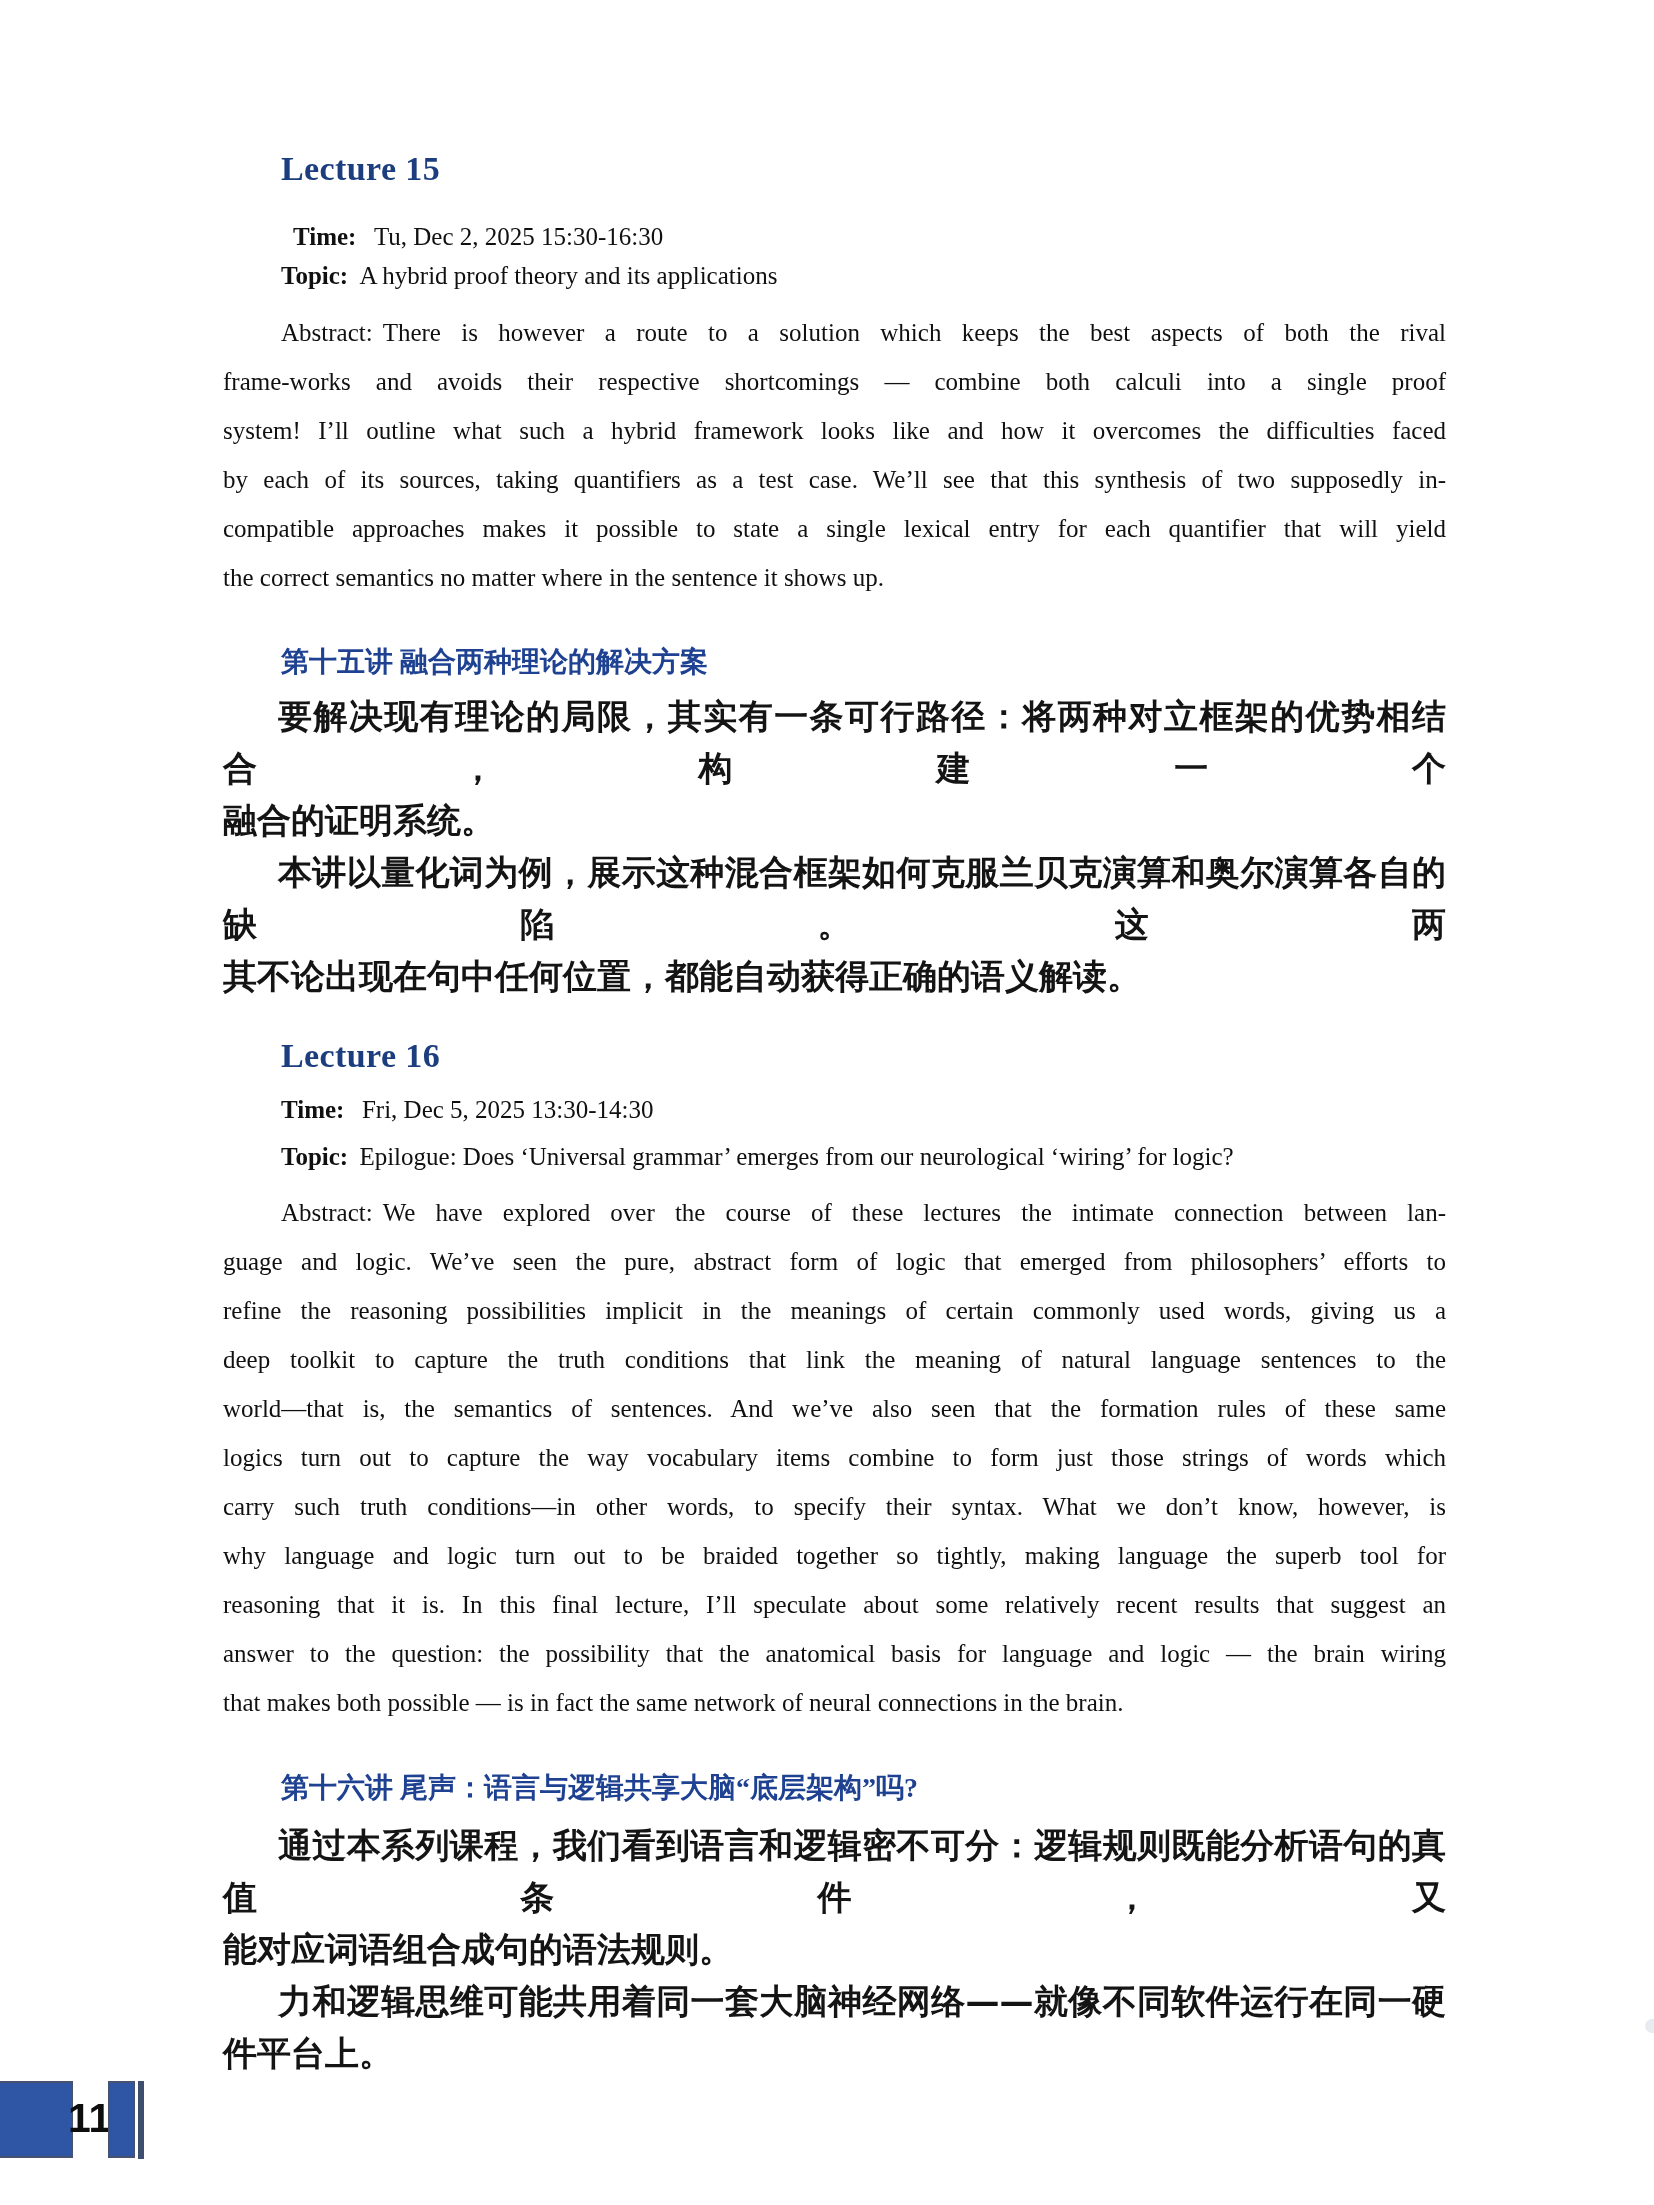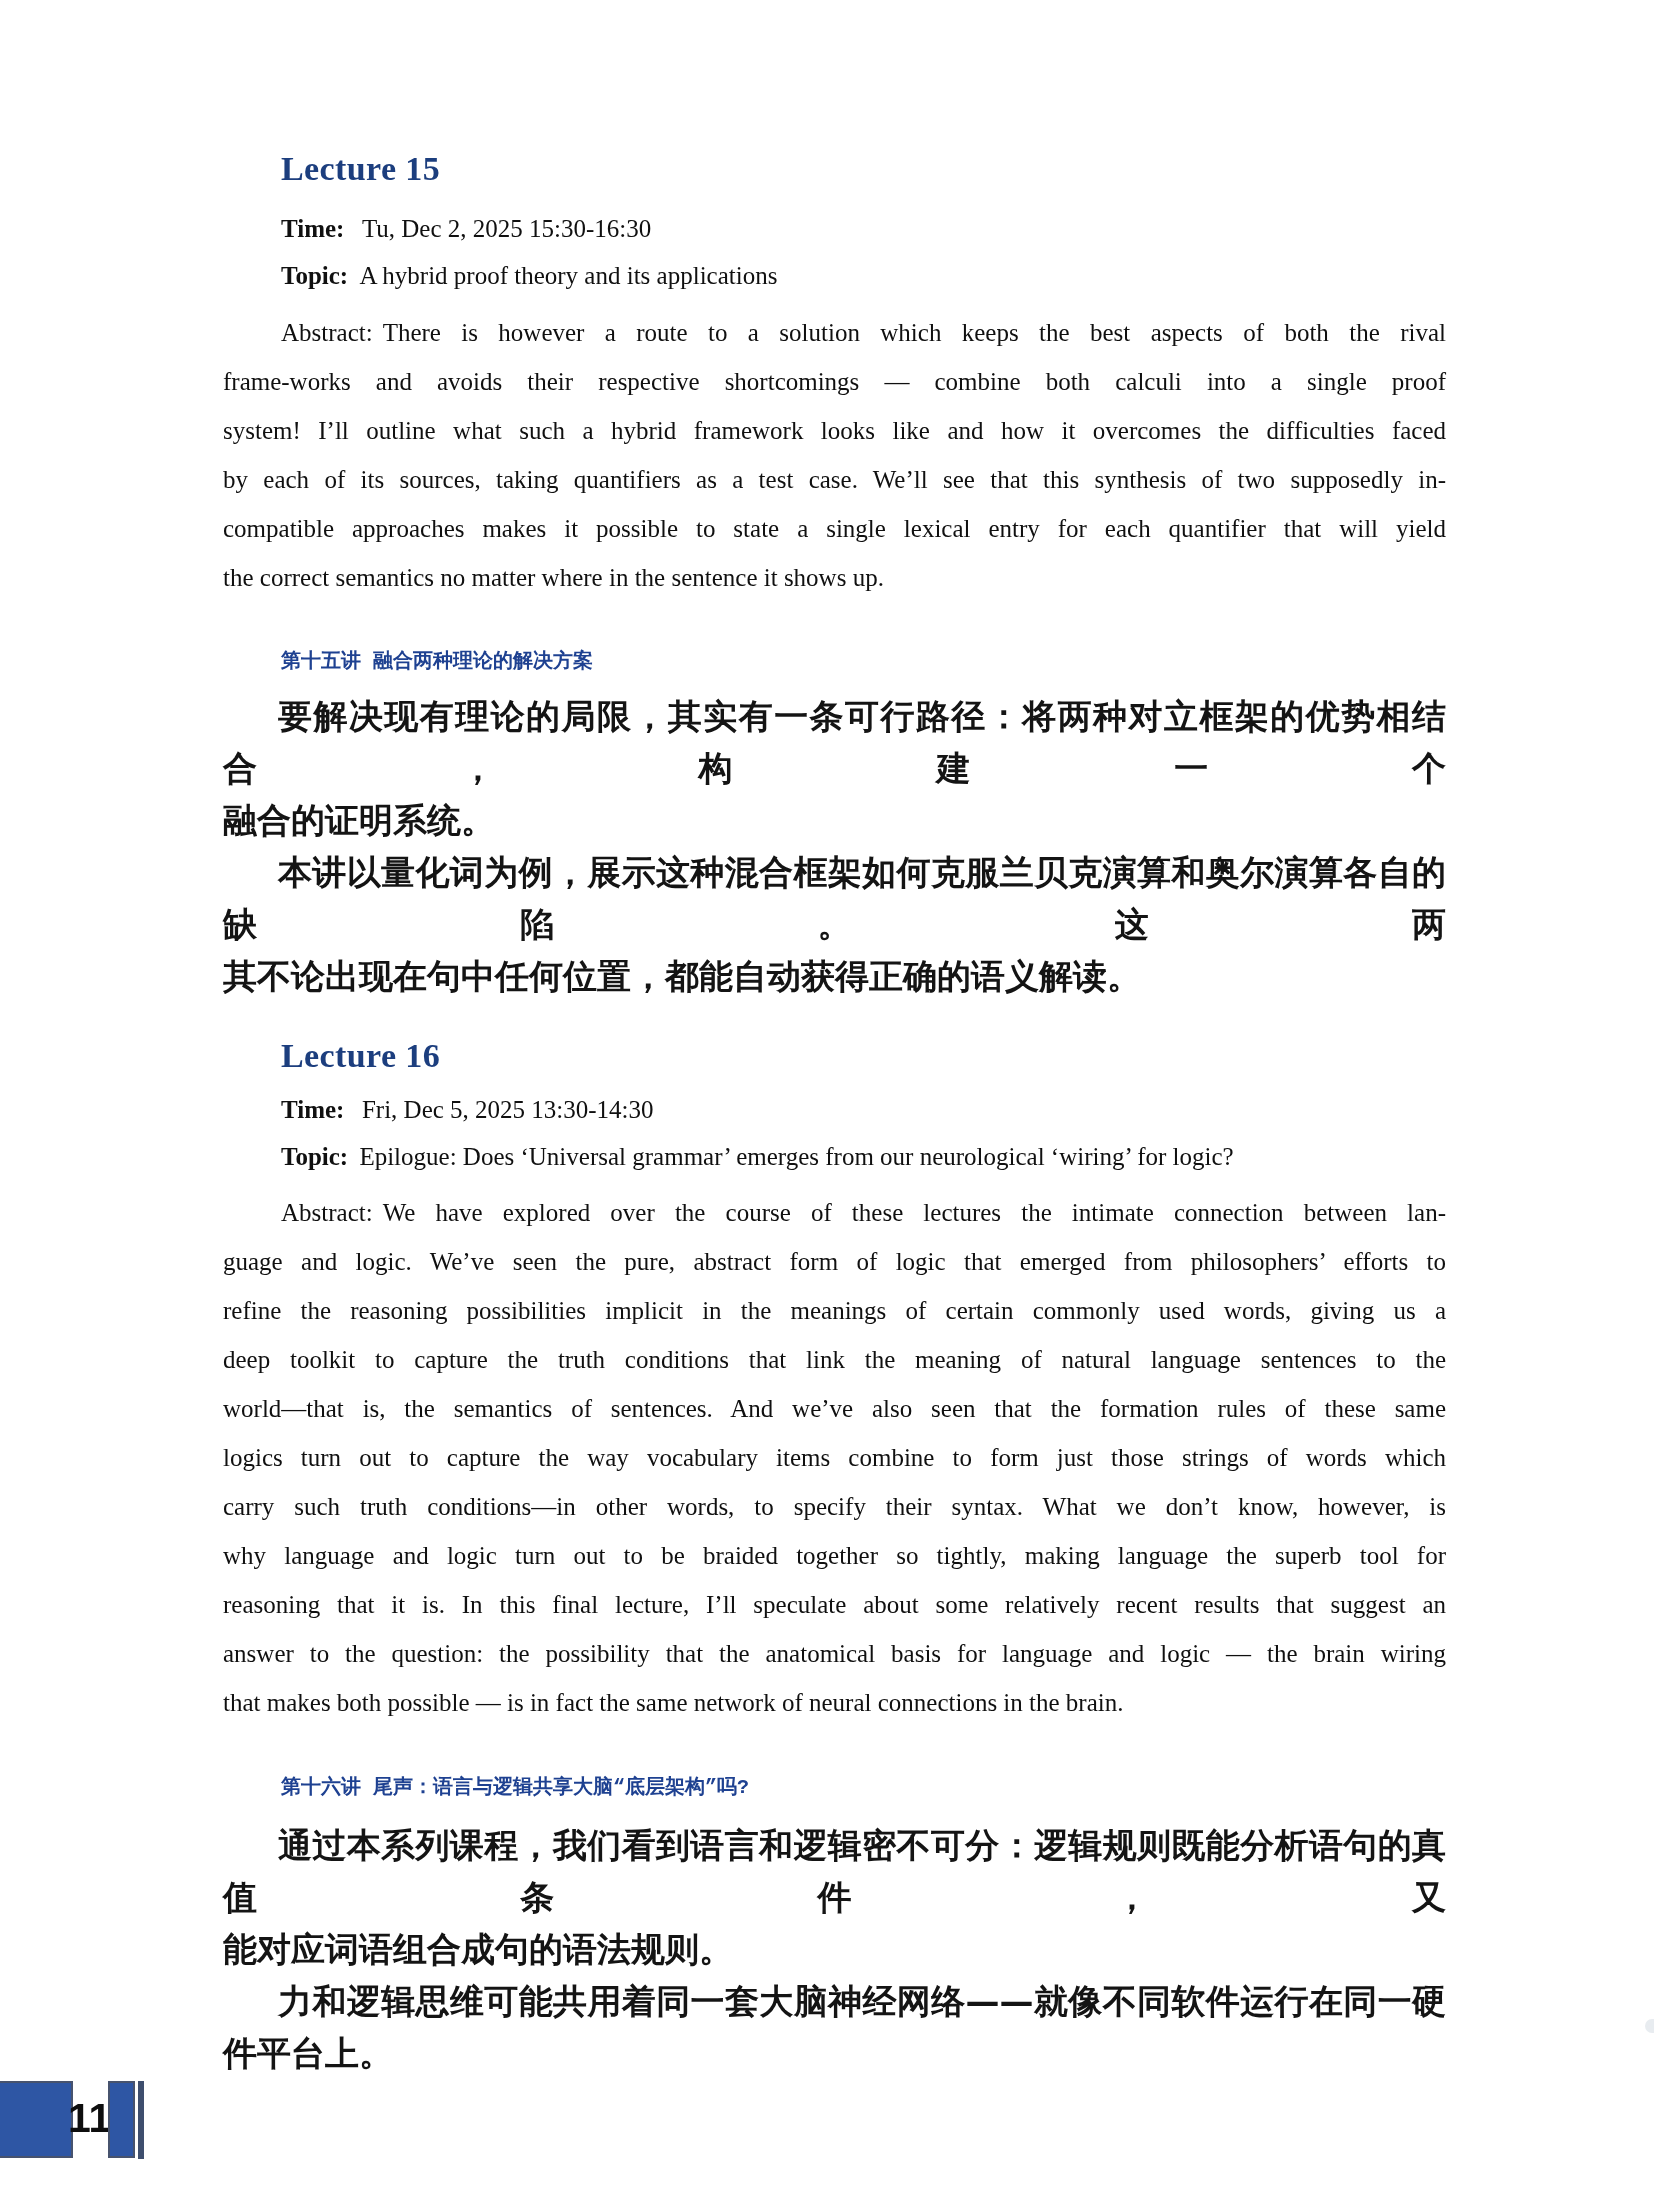--- a/index.html
+++ b/index.html
@@ -33,37 +33,37 @@
   }
   .jline { text-align:justify; text-align-last:justify; }
   .eng-abs .first b { font-weight:normal; }
   .eng-abs .first .v { margin-left:0.4em; }
   .eng-abs .first { text-indent:58px; }
   .eng-abs .lines > div { text-align:justify; text-align-last:justify; }
   .eng-abs .lines > div:last-child { text-align-last:left; }
 
   .cn-header {
     position:absolute; left:58px;
-    font-family:Liberation Mono, monospace;
-    font-weight:700; font-size:20px; line-height:34px;
+    font-family:Liberation Serif, serif;
+    font-weight:700; font-size:28px; line-height:34px;
     color:#1e4191;
   }
   .cn-body {
     position:absolute; left:0; width:1223px;
     font-family:"DejaVu Sans","Liberation Sans",sans-serif;
     font-weight:700; font-size:34px; line-height:52px;
     color:#141414;
   }
   .cn-p > div { text-align:justify; text-align-last:justify; }
   .cn-p > div:first-child { text-indent:55px; }
   .cn-p > div:last-child { text-align-last:left; }
 
   
   .t15  { top:150px; }
-  .tm15 { top:213px; }
+  .tm15 { top:221px;margin-left:12px; }
   .tp15 { top:260px; }
   .ab15 { top:308px; }
   .ch15 { top:645px; }
   .cb15 { top:690px; }
   .t16  { top:1037px; }
   .tm16 { top:1094px; }
   .tp16 { top:1141px; }
   .ab16 { top:1188px; }
   .ch16 { top:1771px; }
   .cb16 { top:1819px; }

